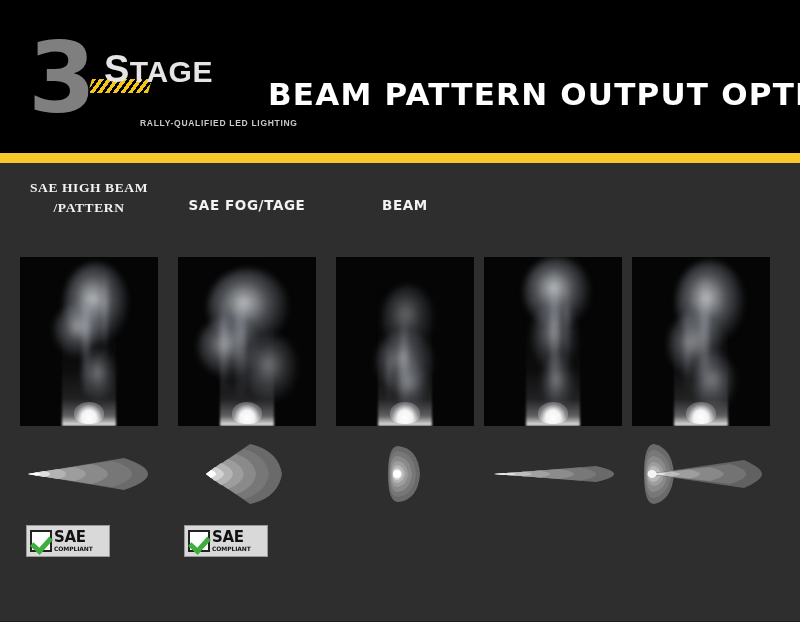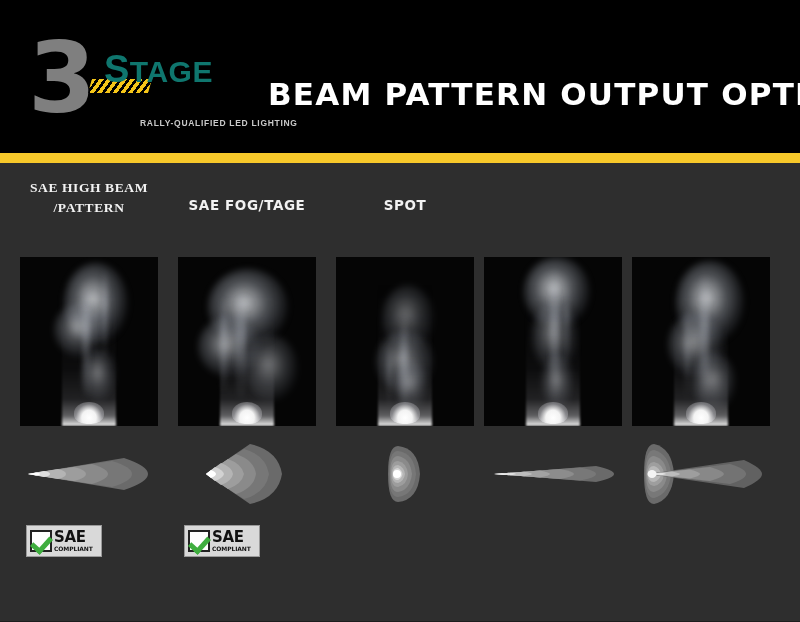--- a/index.html
+++ b/index.html
@@ -51,21 +51,21 @@
     font-weight: bold;
     line-height: 0.95;
     color: #7f7f7f;
     letter-spacing: -4px;
   }
 
   .logo-stage {
     position: absolute;
     left: 76px;
     top: 18px;
-    color: #0f766e;
+    color: #e5e5e5;
     font-family: "Liberation Sans", sans-serif;
     font-weight: bold;
     font-size: 30px;
     letter-spacing: 0.5px;
     line-height: 1;
   }
   .logo-stage .cap { font-size: 38px; }
 
   .logo-series {
     position: absolute;
@@ -265,21 +265,21 @@
     width: 138px;
     height: 72px;
   }
   .beam svg { display: block; }
 
   
   .sae-badge {
     position: absolute;
     top: 355px;
     left: 6px;
-    width: 76px;
+    width: 84px;
     height: 32px;
     background: #d9d9d9;
     border: 1px solid #9a9a9a;
     display: flex;
     align-items: center;
     padding: 2px 3px;
   }
 
   .sae-check-box {
     width: 22px;
@@ -417,21 +417,21 @@
         <div class="sae-check-box"></div>
         <div class="sae-text">
           <span class="sae-main">SAE</span>
           <span class="sae-sub">COMPLIANT</span>
         </div>
       </div>
     </div>
 
     <div class="column col-2">
       <div class="col-label">
-        <span>SPOT</span>
+        <span>BEAM</span>
       </div>
 
       <div class="photo p-c">
         <div class="cloud c1"></div>
         <div class="cloud c2"></div>
         <div class="cloud c3"></div>
         <div class="streak s1"></div>
         <div class="streak s2"></div>
         <div class="road"></div>
         <div class="hot"></div>

